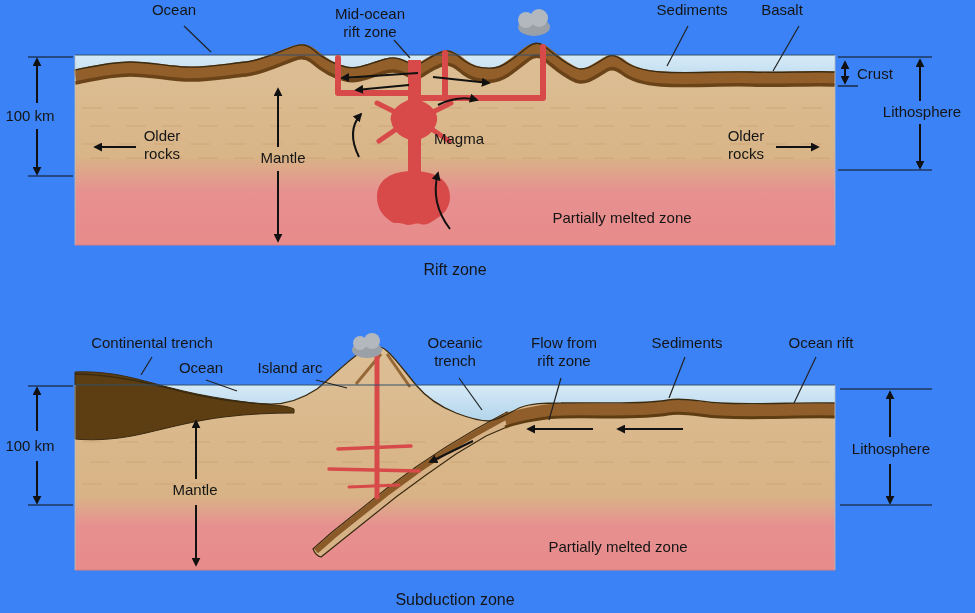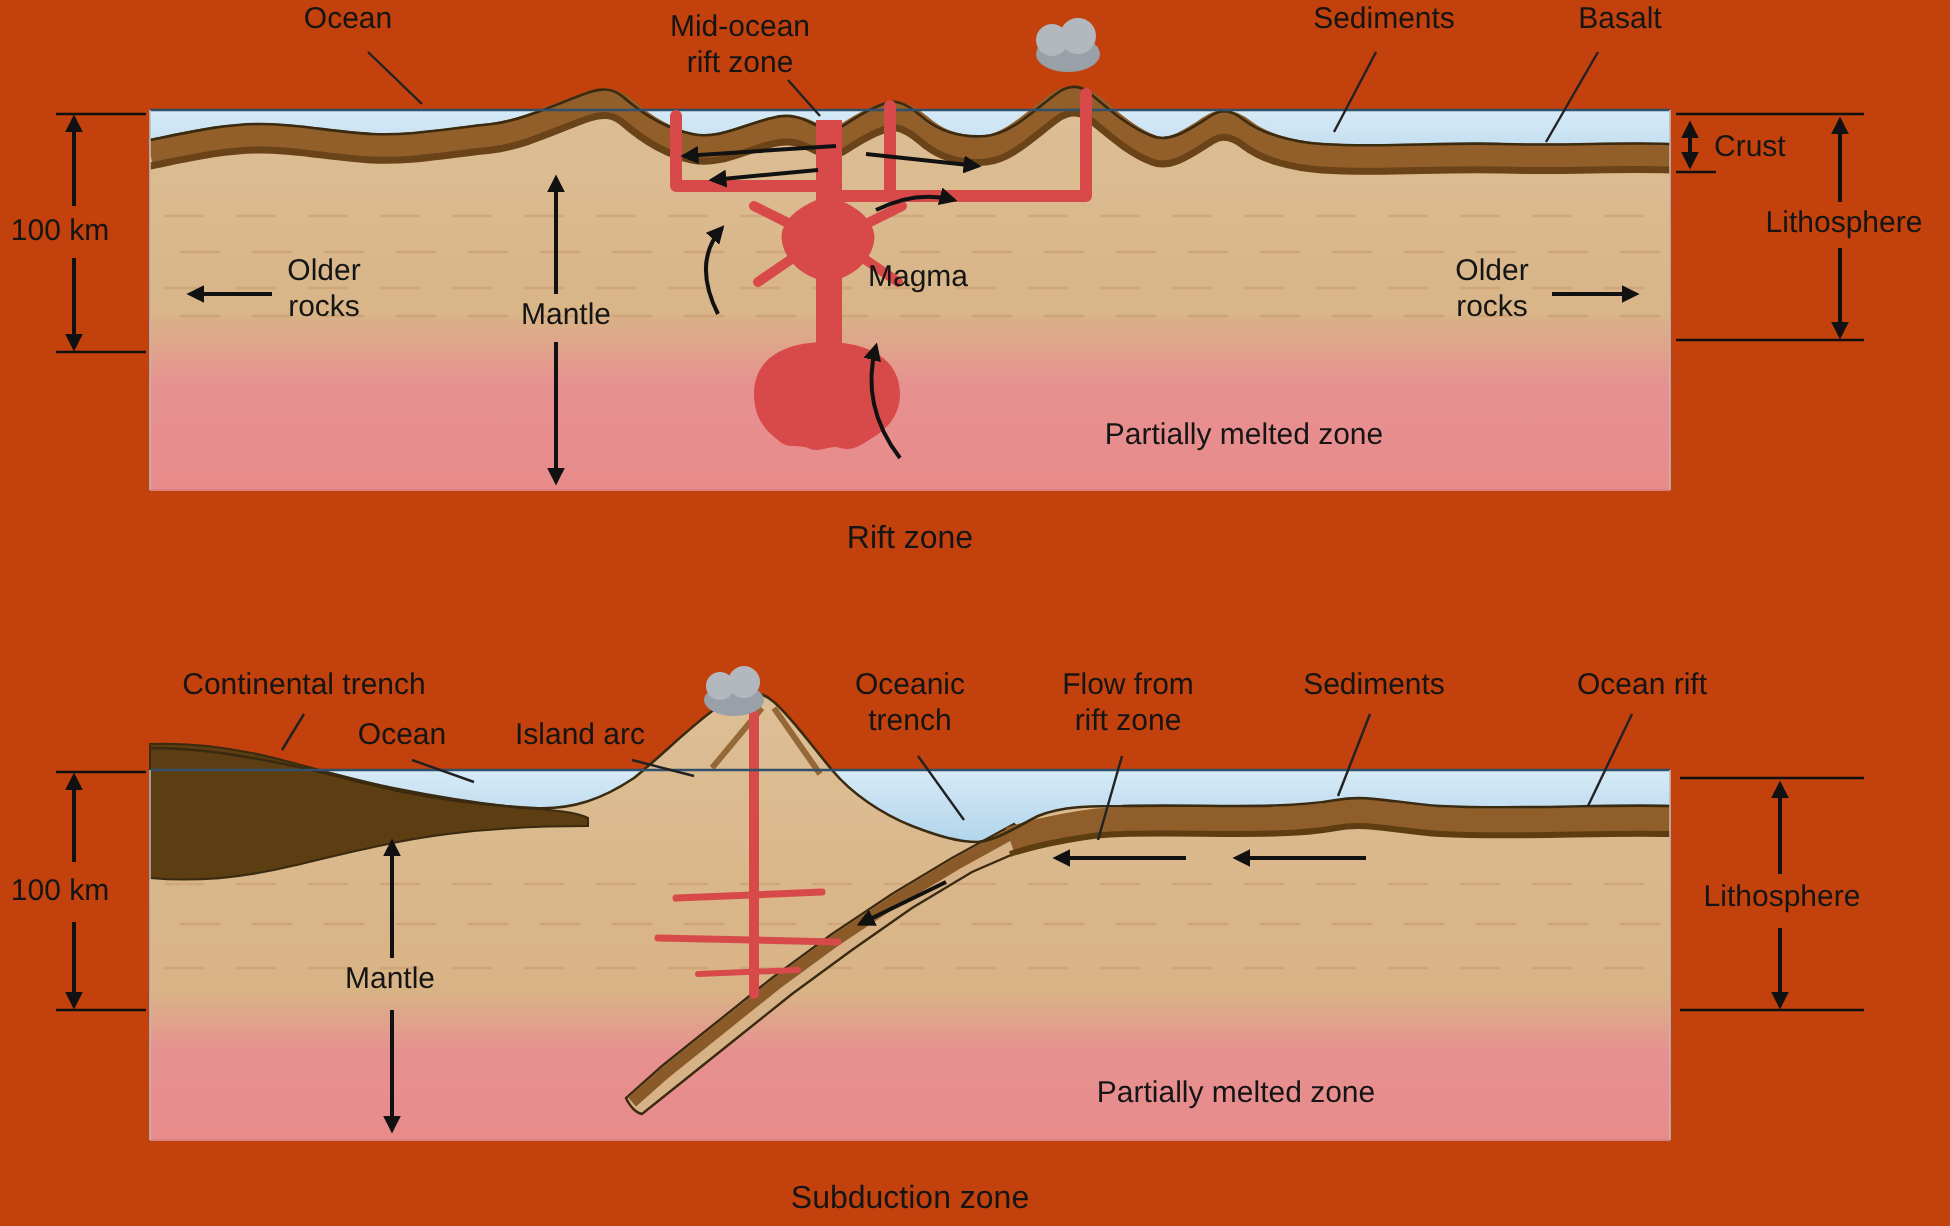--- a/index.html
+++ b/index.html
@@ -1,16 +1,16 @@
 <!DOCTYPE html>
 <html><head>
 <meta charset="utf-8">
 <style>
   html,body{margin:0;padding:0;background:#fff;}
-  #stage{position:relative;width:975px;height:613px;background:#c2410c;overflow:hidden;
+  #stage{position:relative;width:975px;height:613px;background:#3b82f6;overflow:hidden;
          font-family:"Liberation Sans",sans-serif;}
   #art{position:absolute;left:0;top:0;}
   .lbl{position:absolute;color:#151515;font:15px/1.18 "Liberation Sans",sans-serif;
        text-align:center;white-space:pre-line;transform:translateX(-50%);}
   .noshift{transform:none;}
   .leftal{text-align:center;}
   .cap{font-size:16px;}
 </style>
 </head>
 <body>
@@ -172,21 +172,21 @@
           <line x1="685" y1="357" x2="669" y2="398"></line>
       <line x1="816" y1="357" x2="794" y2="403"></line>
     </g>
   </g>
 </svg>
 
 <div class="lbl" style="left:174px;top:1px">Ocean</div>
 <div class="lbl" style="left:370px;top:5px">Mid-ocean
 rift zone</div>
 <div class="lbl" style="left:692px;top:1px">Sediments</div>
-<div class="lbl" style="left:810px;top:1px">Basalt</div>
+<div class="lbl" style="left:782px;top:1px">Basalt</div>
 <div class="lbl noshift" style="left:0;top:107px;width:60px">100 km</div>
 <div class="lbl" style="left:162px;top:127px">Older
 rocks</div>
 <div class="lbl" style="left:283px;top:149px">Mantle</div>
 <div class="lbl" style="left:459px;top:130px">Magma</div>
 <div class="lbl" style="left:746px;top:127px">Older
 rocks</div>
 <div class="lbl" style="left:622px;top:209px">Partially melted zone</div>
 <div class="lbl noshift leftal" style="left:857px;top:65px">Crust</div>
 <div class="lbl" style="left:922px;top:103px">Lithosphere</div>

